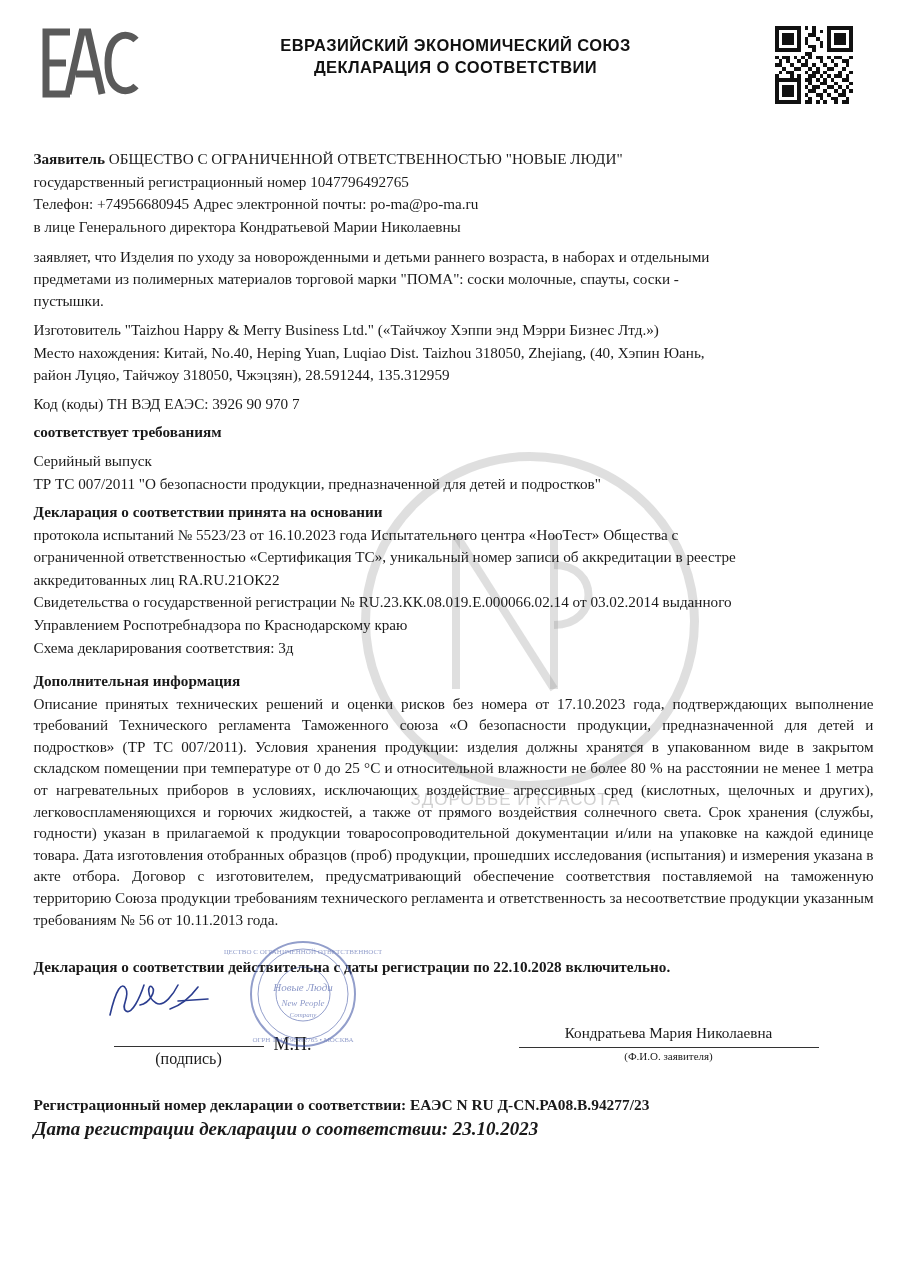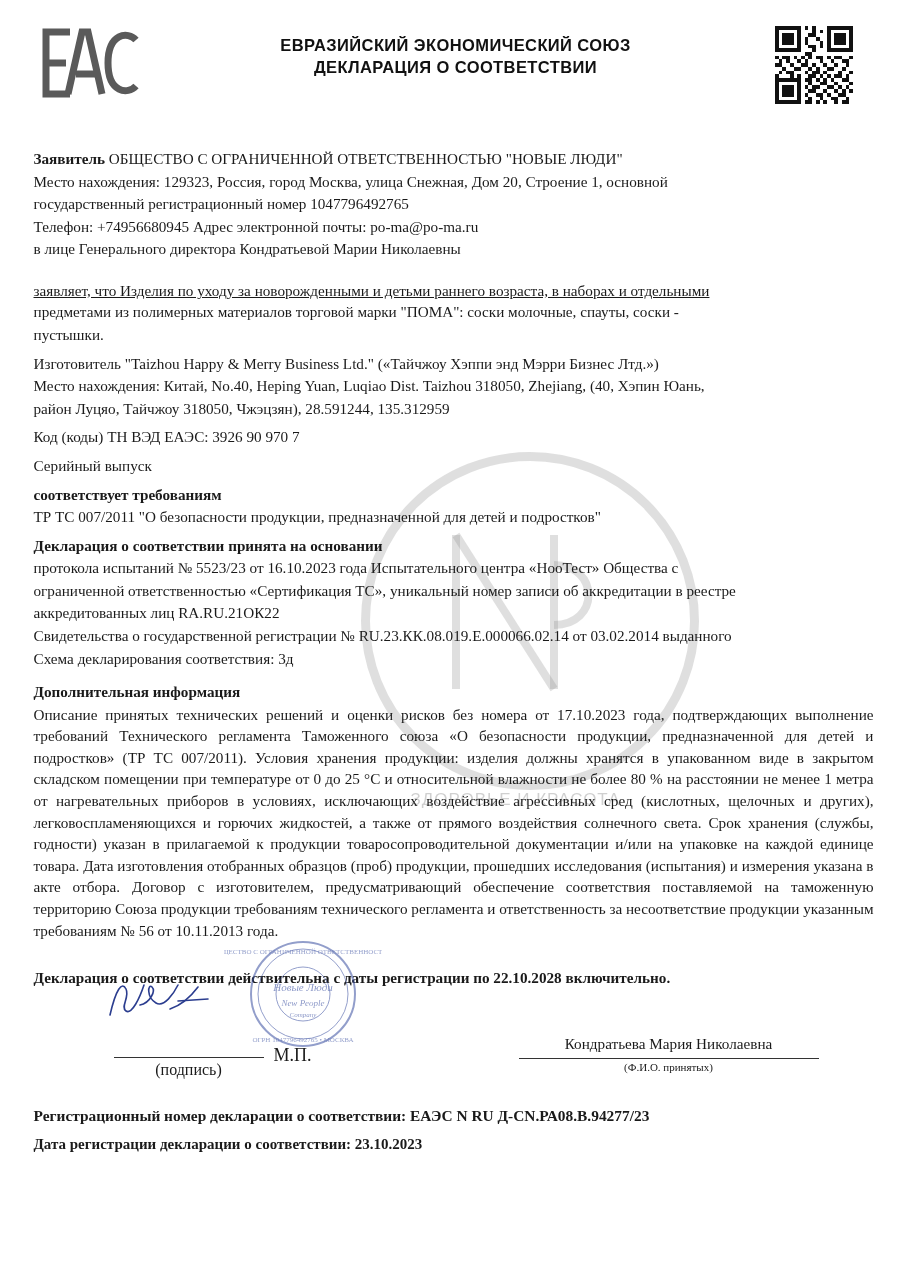--- a/index.html
+++ b/index.html
@@ -62,22 +62,21 @@
     top: 148px;
     width: 840px;
     font-size: 15.2px;
     line-height: 1.42;
   }
   .p {
     margin: 0 0 1px 0;
     text-align: left;
   }
   .para {
-    margin: 20px 0 0 0;
-    text-decoration: underline;
+    margin: 9px 0 0 0;
   }
   .b { font-weight: bold; }
   .gap-s { margin-top: 7px; }
   .gap-m { margin-top: 12px; }
 
   .justified {
     text-align: justify;
   }
 
   
@@ -118,21 +117,21 @@
   .sig-right .name { font-size: 15.2px; }
   .sig-right .ln {
     border-top: 1px solid #333;
     width: 300px;
     margin: 4px auto 0 auto;
   }
   .sig-right .cap { font-size: 11px; padding-top: 1px; }
 
   .reg-line { margin-top: 18px; font-size: 15.4px; }
   .reg-line .b { font-weight: bold; font-family: Liberation Serif, serif; }
-  .date-line { margin-top: 7px; font-size: 15px; font-weight: bold; }
+  .date-line { font-size: 19px; font-weight: bold; font-style: italic; }
 
   
   .wm-circle {
     position: absolute;
     left: 355px;
     top: 452px;
     width: 320px;
     height: 320px;
     border: 9px solid rgba(150,150,150,0.30);
     border-radius: 50%;
@@ -330,61 +329,61 @@
     </svg>
   </div>
   <div class="wm-text">ЗДОРОВЬЕ И КРАСОТА</div>
 
   <div class="content">
 
     <div class="p">
       <span class="b">Заявитель</span>
       <span>ОБЩЕСТВО С ОГРАНИЧЕННОЙ ОТВЕТСТВЕННОСТЬЮ "НОВЫЕ ЛЮДИ"</span>
     </div>
-    <div class="p">Место нахождения: 129323, Россия, город Москва, улица Снежная, Дом 20, Строение 1, основной</div>
     <div class="p">государственный регистрационный номер 1047796492765</div>
     <div class="p">Телефон: +74956680945 Адрес электронной почты: po-ma@po-ma.ru</div>
     <div class="p">в лице Генерального директора Кондратьевой Марии Николаевны</div>
 
     <div class="p para">заявляет, что Изделия по уходу за новорожденными и детьми раннего возраста, в наборах и отдельными</div>
     <div class="p">предметами из полимерных материалов торговой марки "ПОМА": соски молочные, спауты, соски -</div>
     <div class="p">пустышки.</div>
 
     <div class="p gap-s">Изготовитель "Taizhou Happy &amp; Merry Business Ltd." («Тайчжоу Хэппи энд Мэрри Бизнес Лтд.»)</div>
     <div class="p">Место нахождения: Китай, No.40, Heping Yuan, Luqiao Dist. Taizhou 318050, Zhejiang, (40, Хэпин Юань,</div>
     <div class="p">район Луцяо, Тайчжоу 318050, Чжэцзян), 28.591244, 135.312959</div>
 
     <div class="p gap-s">Код (коды) ТН ВЭД ЕАЭС: 3926 90 970 7</div>
+    <div class="p gap-s b">соответствует требованиям</div>
+
     <div class="p gap-s">Серийный выпуск</div>
-
-    <div class="p gap-s b">соответствует требованиям</div>
     <div class="p">ТР ТС 007/2011 "О безопасности продукции, предназначенной для детей и подростков"</div>
 
     <div class="p gap-s b">Декларация о соответствии принята на основании</div>
     <div class="p">протокола испытаний № 5523/23 от 16.10.2023 года Испытательного центра «НооТест» Общества с</div>
     <div class="p">ограниченной ответственностью «Сертификация ТС», уникальный номер записи об аккредитации в реестре</div>
     <div class="p">аккредитованных лиц RA.RU.21ОК22</div>
     <div class="p">Свидетельства о государственной регистрации № RU.23.КК.08.019.Е.000066.02.14 от 03.02.2014 выданного</div>
+    <div class="p">Управлением Роспотребнадзора по Краснодарскому краю</div>
     <div class="p">Схема декларирования соответствия: 3д</div>
 
     <div class="p gap-m b">Дополнительная информация</div>
     <div class="p justified">Описание принятых технических решений и оценки рисков без номера от 17.10.2023 года, подтверждающих выполнение требований Технического регламента Таможенного союза «О безопасности продукции, предназначенной для детей и подростков» (ТР ТС 007/2011). Условия хранения продукции: изделия должны хранятся в упакованном виде в закрытом складском помещении при температуре от 0 до 25 °С и относительной влажности не более 80 % на расстоянии не менее 1 метра от нагревательных приборов в условиях, исключающих воздействие агрессивных сред (кислотных, щелочных и других), легковоспламеняющихся и горючих жидкостей, а также от прямого воздействия солнечного света. Срок хранения (службы, годности) указан в прилагаемой к продукции товаросопроводительной документации и/или на упаковке на каждой единице товара. Дата изготовления отобранных образцов (проб) продукции, прошедших исследования (испытания) и измерения указана в акте отбора. Договор с изготовителем, предусматривающий обеспечение соответствия поставляемой на таможенную территорию Союза продукции требованиям технического регламента и ответственность за несоответствие продукции указанным требованиям № 56 от 10.11.2013 года.</div>
 
     <div class="p gap-m b" style="margin-top:26px;">Декларация о соответствии действительна с даты регистрации по 22.10.2028 включительно.</div>
 
     <div class="sig-row">
       <div class="sig-left">
         <div class="sig-line"></div>
         <div class="sig-cap">(подпись)</div>
       </div>
       <div class="mp">М.П.</div>
       <div class="sig-right">
         <div class="name">Кондратьева Мария Николаевна</div>
         <div class="ln"></div>
-        <div class="cap">(Ф.И.О. принятых)</div>
+        <div class="cap">(Ф.И.О. заявителя)</div>
       </div>
     </div>
 
     <div class="reg-line">
       <span class="b">Регистрационный номер декларации о соответствии:</span>
       <span class="b">ЕАЭС N RU Д-CN.РА08.В.94277/23</span>
     </div>
     <div class="date-line">Дата регистрации декларации о соответствии: 23.10.2023</div>
   </div>
 

